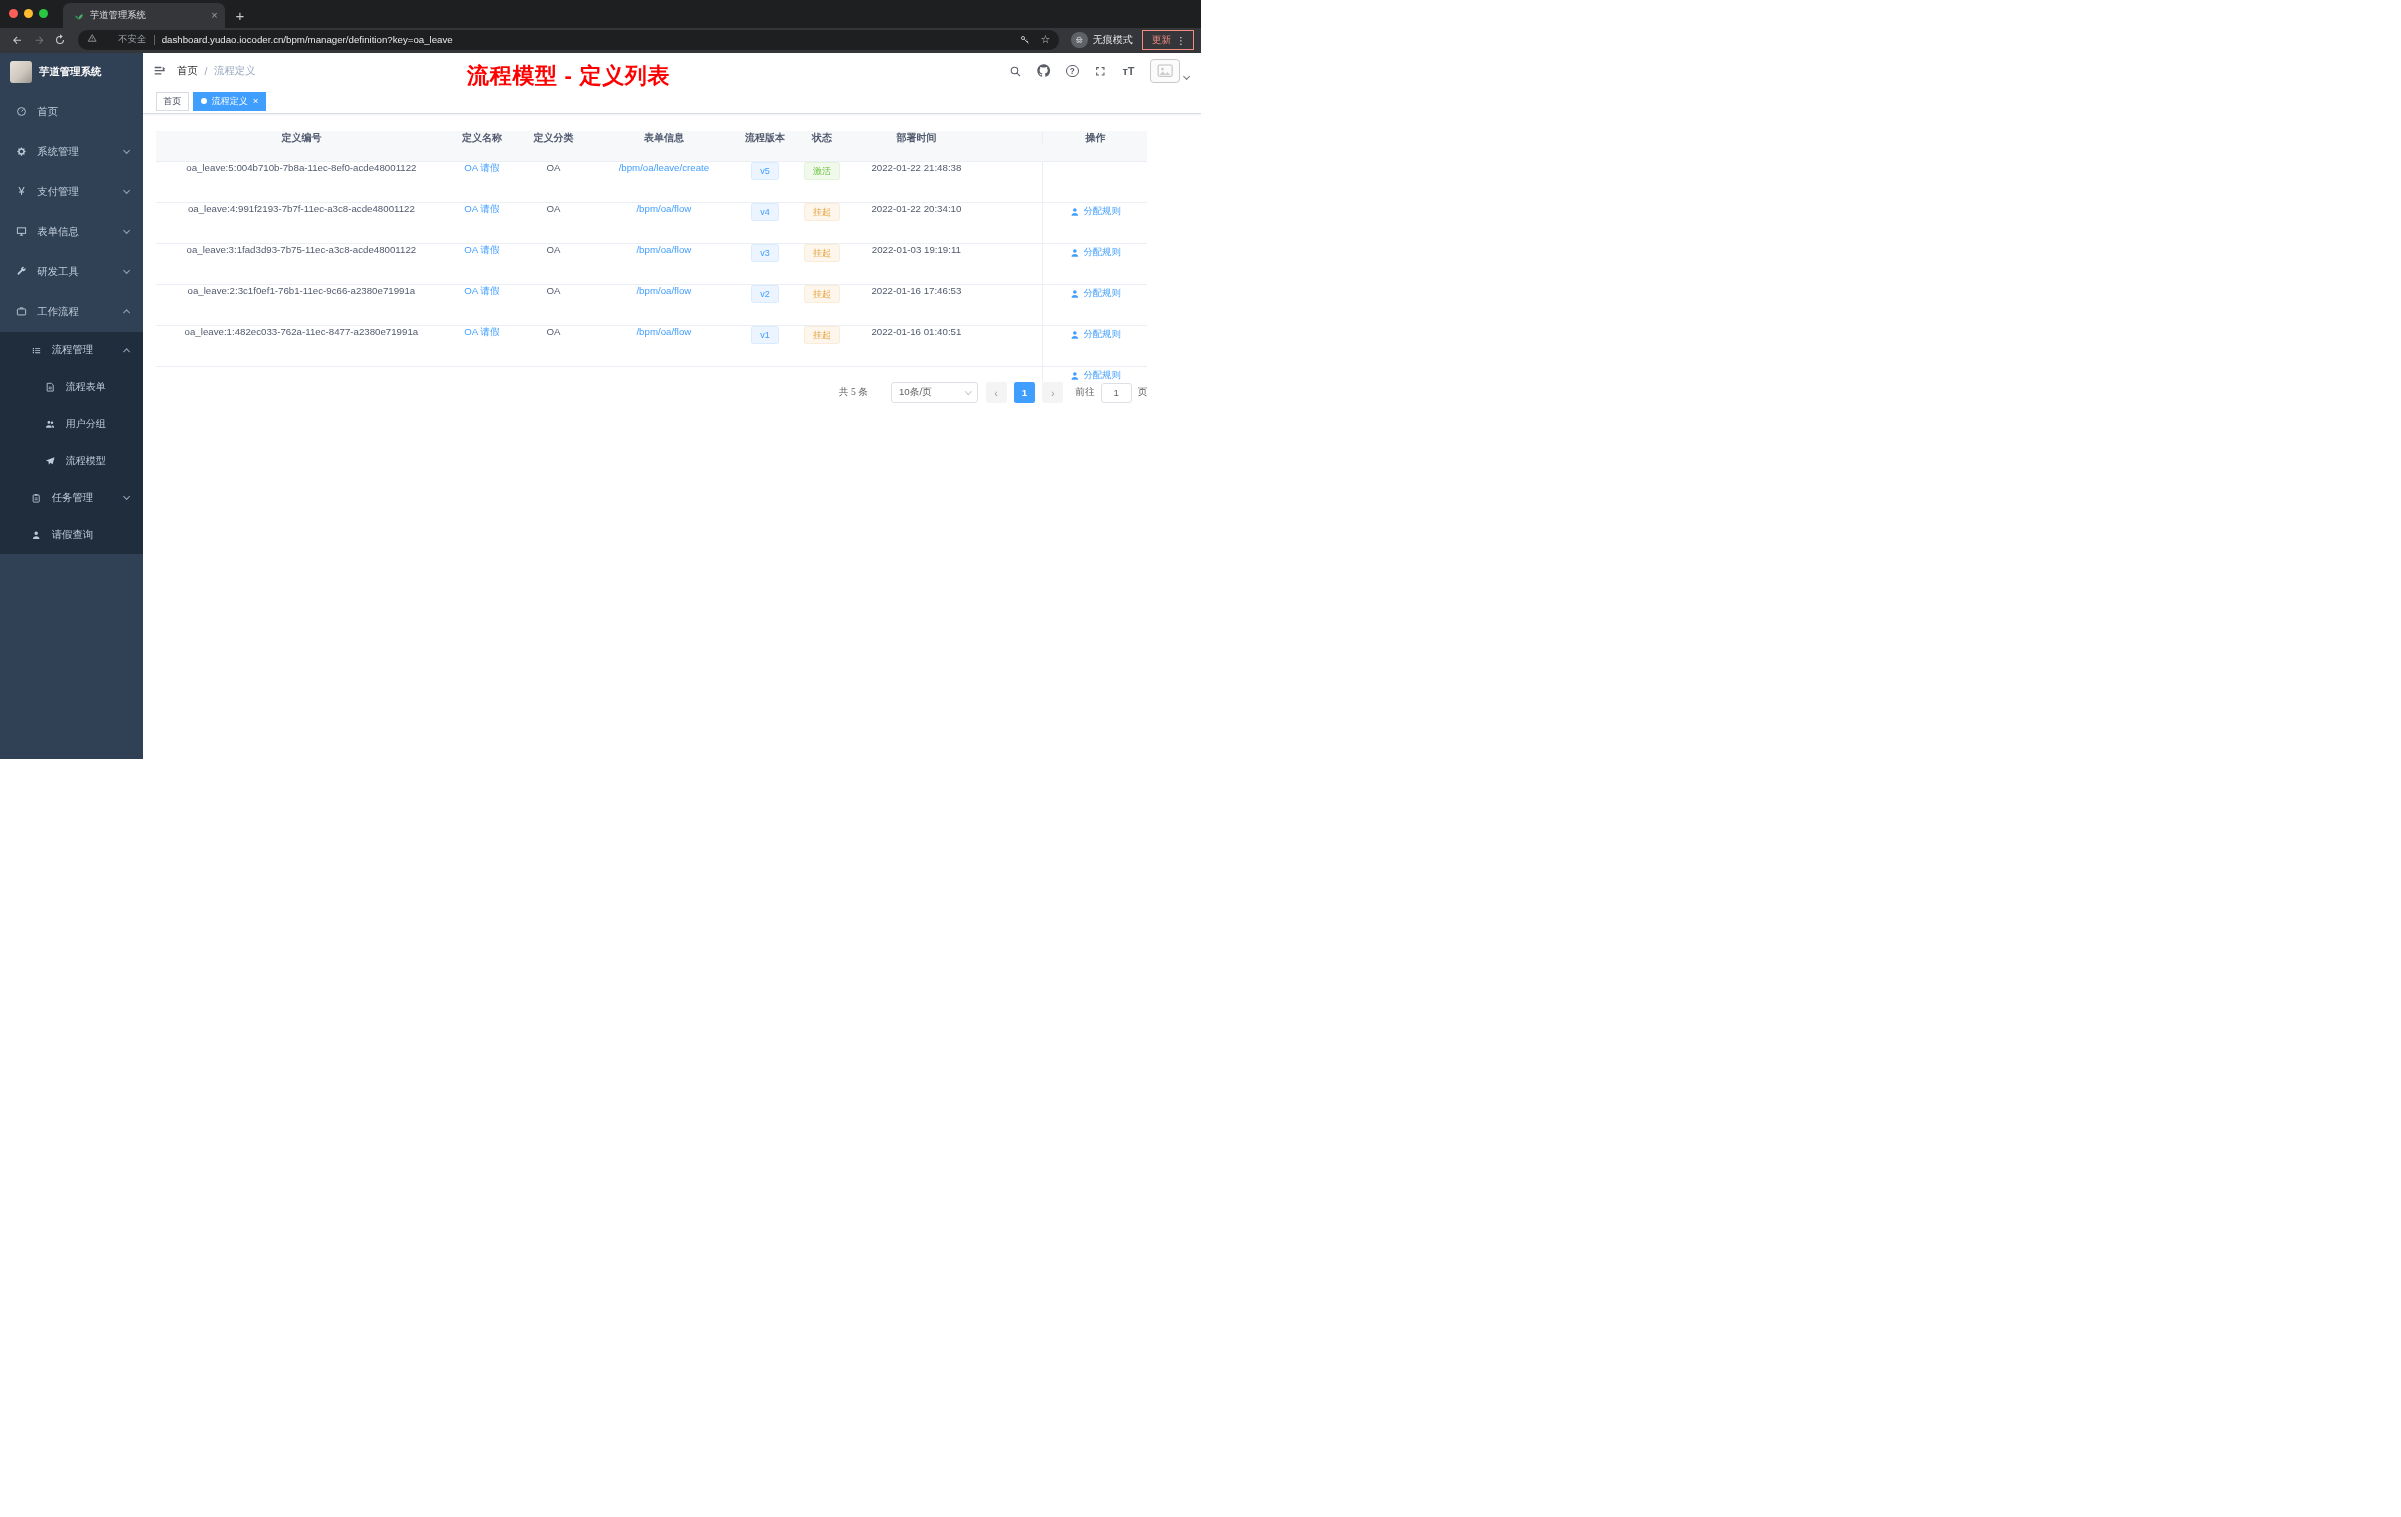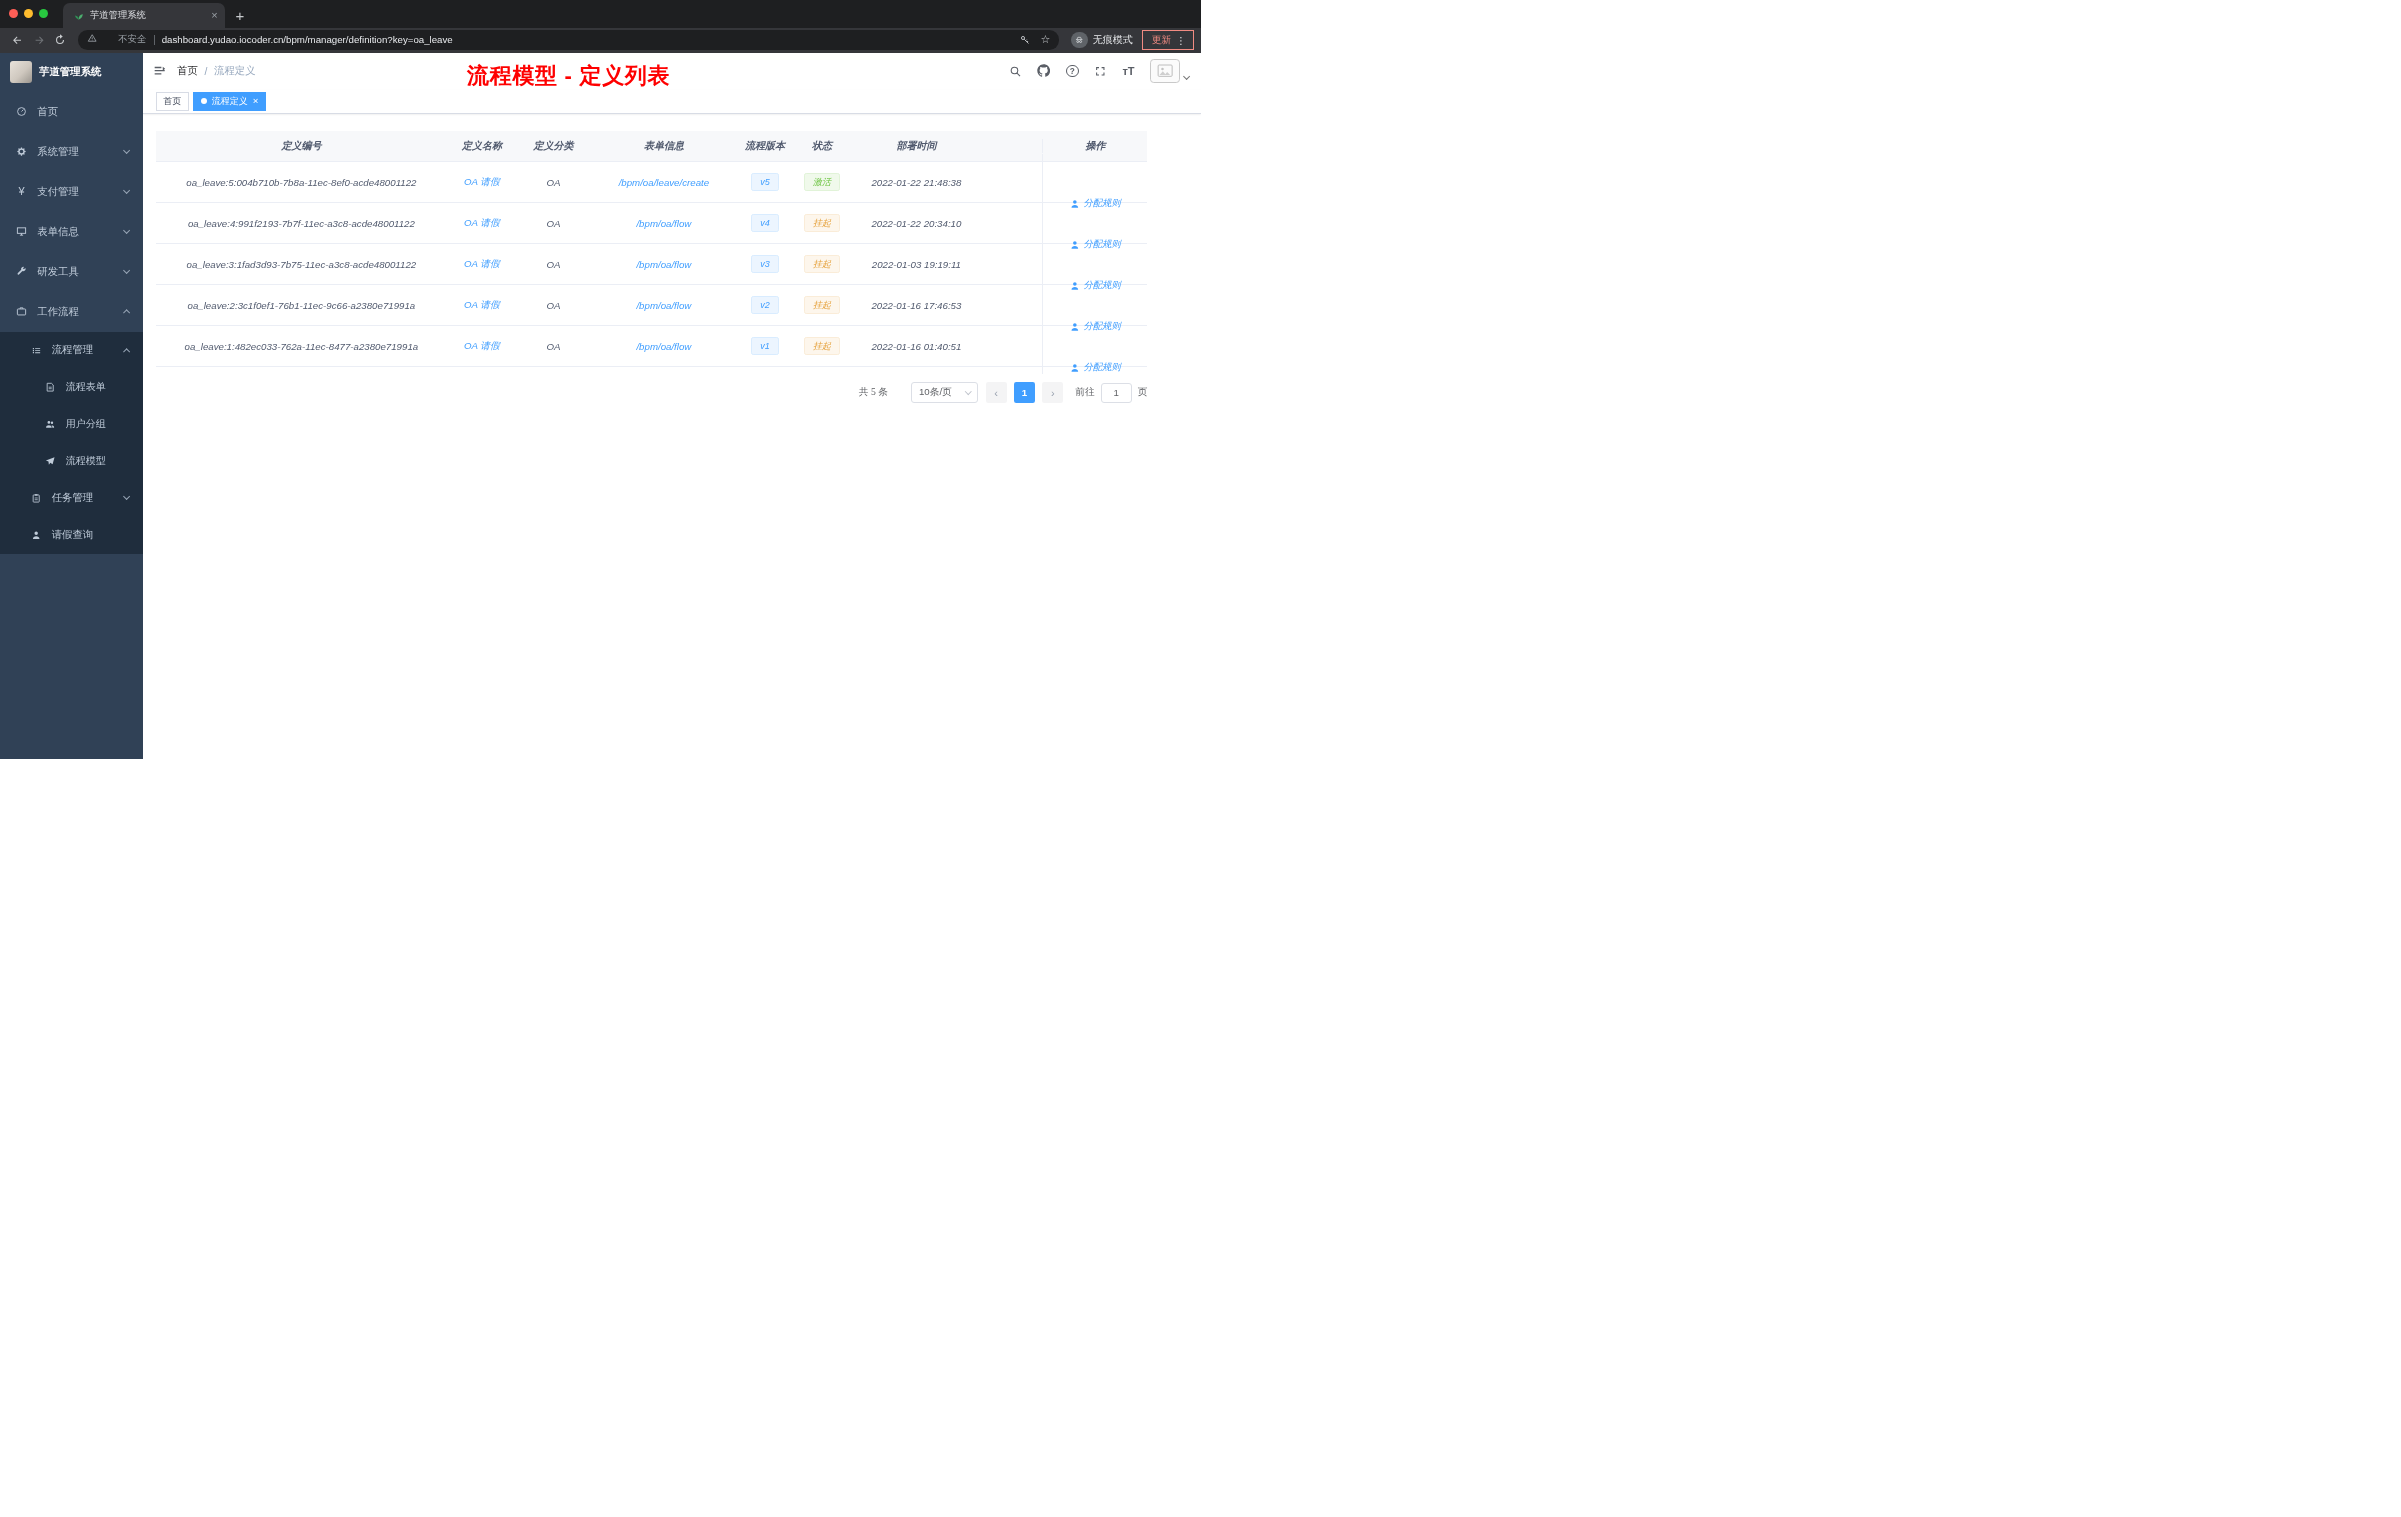--- a/index.html
+++ b/index.html
@@ -84,41 +84,41 @@
                border-bottom:0.7px solid #d8dce5; box-shadow:0 0.7px 2.2px rgba(0,0,0,.10); flex-shrink:0; }
   .tag-item { height:19.3px; display:flex; align-items:center; gap:4.5px; padding:0 6.7px;
               border:0.7px solid #d8dce5; background:#fff; color:#495060; font-size:9px; cursor:pointer; white-space:nowrap; }
   .tag-item.active { background:#409eff; border-color:#409eff; color:#fff; }
   .tag-dot { width:6px; height:6px; border-radius:50%; background:#fff; }
   .tag-close { font-size:9.7px; line-height:1; margin-left:0.7px; }
 
   
   .content { padding:17px 0 0 13.4px; flex:1; overflow:hidden; }
   .table { width:991px; font-size:9.7px; color:#515a6e; }
-  .tr { display:flex; align-items:center; border-bottom:0.7px solid #ebeef5;font-style:italic; }
+  .tr { display:flex; align-items:flex-start; border-bottom:0.7px solid #ebeef5; }
   .tbody .tr { height:41px; }
   .thead .tr { height:31px; background:#f7f8fa; font-weight:bold; font-size:10px; color:#515a6e; }
   .td { display:flex; align-items:center; justify-content:center; text-align:center; overflow:hidden; }
   .col-id{width:290px} .col-name{width:71px} .col-cat{width:72px} .col-form{width:149px}
   .col-ver{width:53px} .col-status{width:61px} .col-time{width:128px}
   .col-spacer{flex:1} .col-op{width:105px; border-left:0.7px solid #ebeef5;}
   a.cell-link { color:#409eff; text-decoration:none; cursor:pointer; }
   .pill { display:inline-block; min-width:27px; padding:0 8px; height:18px; line-height:16.3px;
           border:0.7px solid transparent; border-radius:2.2px; font-size:9px; }
   .pill-ver { background:#ecf5ff; border-color:#d9ecff; color:#409eff; }
   .pill-status[data-type="success"] { background:#f0f9eb; border-color:#e1f3d8; color:#67c23a; }
   .pill-status[data-type="warning"] { background:#fdf6ec; border-color:#faecd8; color:#e6a23c; }
   .op-link { color:#409eff; font-size:9.3px; display:inline-flex; align-items:center; gap:3.7px;
              text-decoration:none; cursor:pointer; white-space:nowrap;margin-top:43px; }
 
   
   .pagination { width:991px; display:flex; align-items:center; justify-content:flex-end; gap:7.4px;
                 margin-top:15px; font-size:9.7px; color:#606266; }
   .pg-total { margin-right:16px;font-family:Liberation Serif, serif; }
-  .page-size-select { width:67px; height:21px; border:0.7px solid #dcdfe6; border-radius:3px; background:#fff;
+  .page-size-select { width:87px; height:21px; border:0.7px solid #dcdfe6; border-radius:3px; background:#fff;
                       display:flex; align-items:center; justify-content:space-between; padding:0 6.7px;
                       color:#606266; font-size:9.7px; cursor:pointer; }
   .select-caret { width:4.5px; height:4.5px; border-right:1px solid #c0c4cc; border-bottom:1px solid #c0c4cc;
                   transform:rotate(45deg); margin-top:-2.2px; }
   .pg-btn { min-width:21px; height:21px; border-radius:2.2px; background:#f4f4f5; color:#9aa3b0;
             display:flex; align-items:center; justify-content:center; font-size:11px; cursor:pointer; }
   .pg-btn.current { background:#409eff; color:#fff; font-weight:bold; font-size:9.7px; }
   .goto-wrap { display:flex; align-items:center; gap:6px; margin-left:4.5px; }
   .goto-input { width:31px; height:20px; border:0.7px solid #dcdfe6; border-radius:3px; text-align:center;
                 font-size:9.7px; color:#606266; font-family:inherit; }

